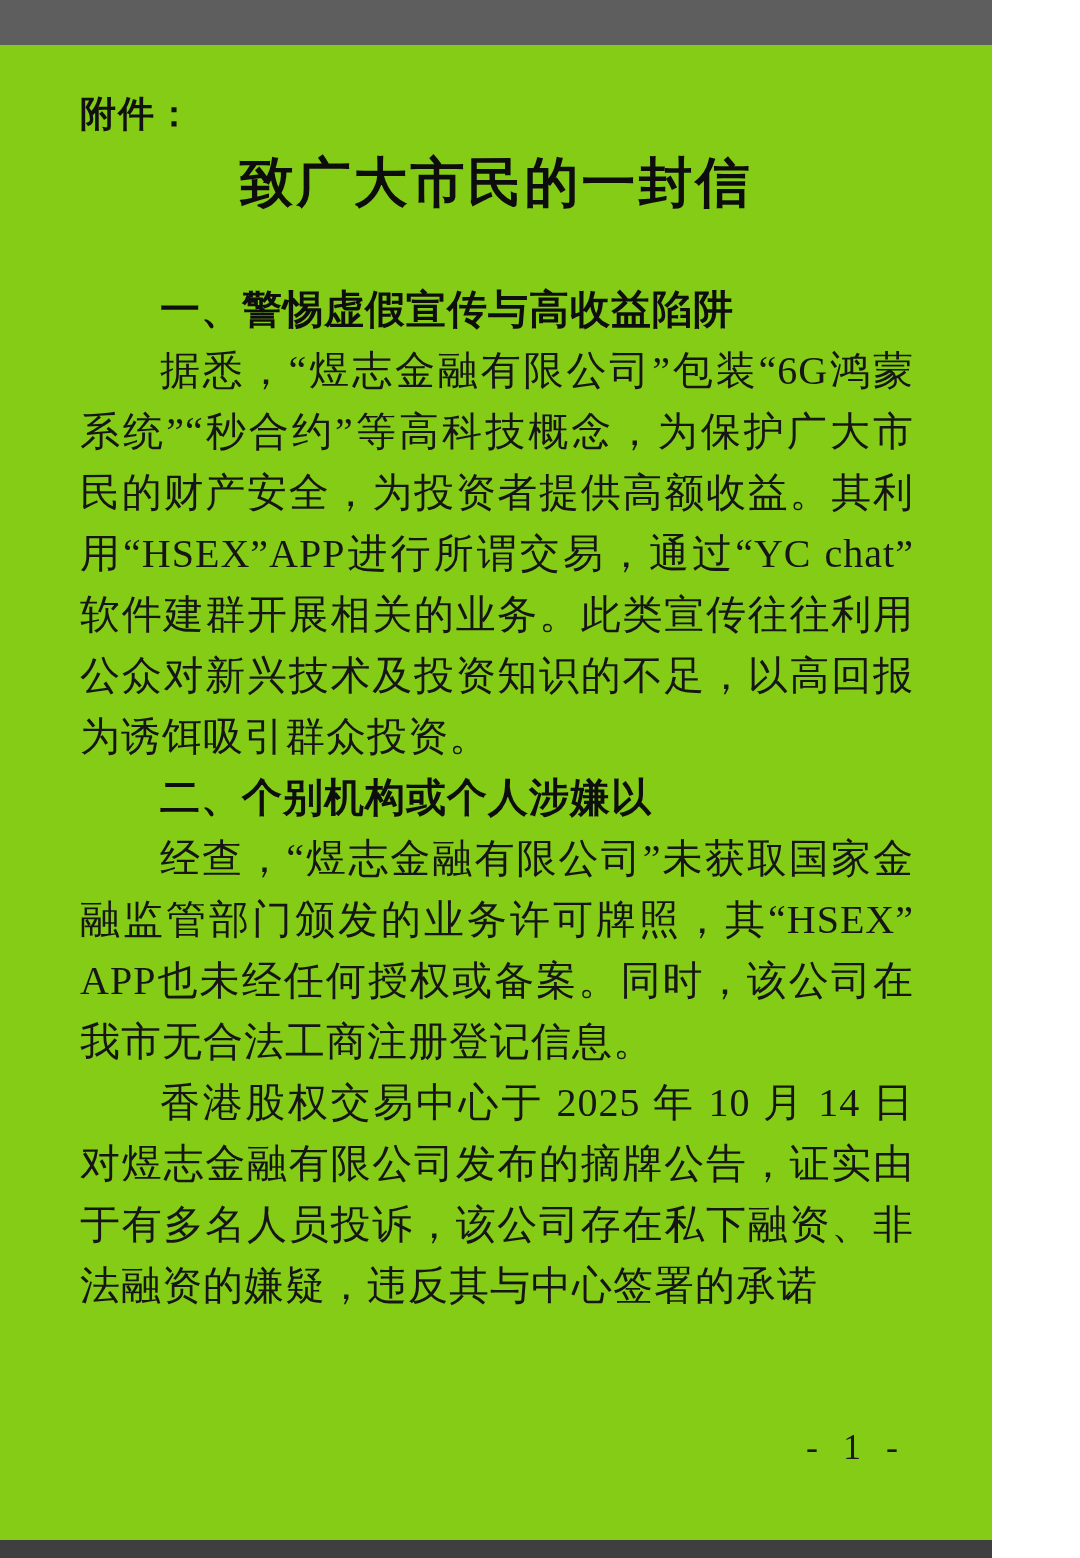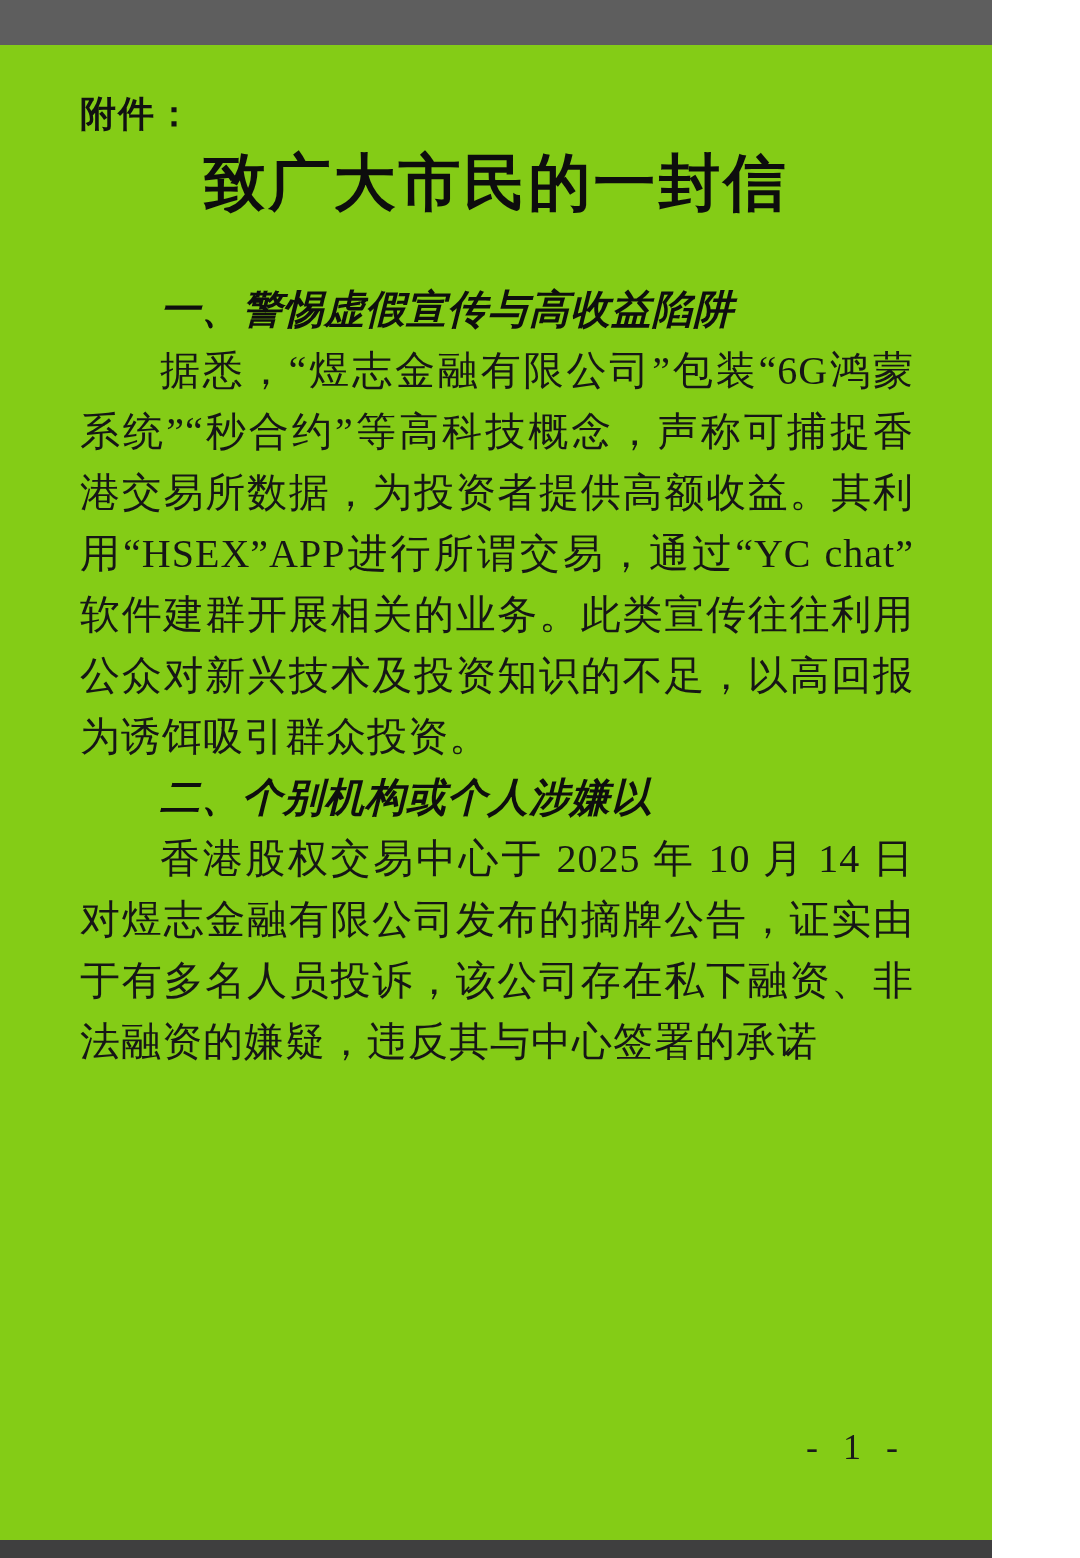--- a/index.html
+++ b/index.html
@@ -43,21 +43,21 @@
     font-size: 36px;
     line-height: 42px;
     letter-spacing: 2px;
     color: #111111;
   }
   .title {
     margin: 16px 60px 0 60px;
     text-align: center;
     font-family: "Liberation Serif", "DejaVu Serif", serif;
     font-weight: bold;
-    font-size: 62px;
+    font-size: 54px;
     line-height: 64px;
     letter-spacing: 3px;
     color: #0d0d0d;
   }
   .letter-body {
     margin: 64px 78px 0 80px;
     font-size: 40px;
     line-height: 61px;
     text-align: justify;
     text-justify: inter-character;
@@ -68,21 +68,20 @@
     padding: 0;
   }
   .para {
     text-indent: 2em;
   }
   .heading {
     text-indent: 2em;
     font-family: "Liberation Sans", "DejaVu Sans", sans-serif;
     font-weight: bold;
     color: #0e0e0e;
-    font-style: italic;
   }
   .page-number {
     position: absolute;
     top: 1426px;
     right: 86px;
     font-size: 36px;
     letter-spacing: 8px;
     color: #1a1a1a;
     font-family: "Liberation Serif", "DejaVu Serif", serif;
   }
@@ -96,24 +95,25 @@
   <div class="content">
     <div class="attachment">附件：</div>
 
     <h1 class="title">致广大市民的一封信</h1>
 
     <div class="letter-body">
 
 
       <p class="heading">一、警惕虚假宣传与高收益陷阱</p>
 
-      <p class="para">据悉，“煜志金融有限公司”包装“6G鸿蒙系统”“秒合约”等高科技概念，声称可捕捉香港交易所数据，为投资者提供高额收益。其利用“HSEX”APP进行所谓交易，通过“YC chat”软件建群开展相关的业务。此类宣传往往利用公众对新兴技术及投资知识的不足，以高回报为诱饵吸引群众投资。</p>
+      <p class="para">据悉，“煜志金融有限公司”包装“6G鸿蒙系统”“秒合约”等高科技概念，为保护广大市民的财产安全，为投资者提供高额收益。其利用“HSEX”APP进行所谓交易，通过“YC chat”软件建群开展相关的业务。此类宣传往往利用公众对新兴技术及投资知识的不足，以高回报为诱饵吸引群众投资。</p>
 
       <p class="heading">二、个别机构或个人涉嫌以</p>
 
+      <p class="para">经查，“煜志金融有限公司”未获取国家金融监管部门颁发的业务许可牌照，其“HSEX”APP也未经任何授权或备案。同时，该公司在我市无合法工商注册登记信息。</p>
 
       <p class="para">香港股权交易中心于 2025 年 10 月 14 日对煜志金融有限公司发布的摘牌公告，证实由于有多名人员投诉，该公司存在私下融资、非法融资的嫌疑，违反其与中心签署的承诺</p>
     </div>
   </div>
 
   <div class="page-number">- 1 -</div>
 
   <div class="bottom-bar"></div>
 </div>
 

